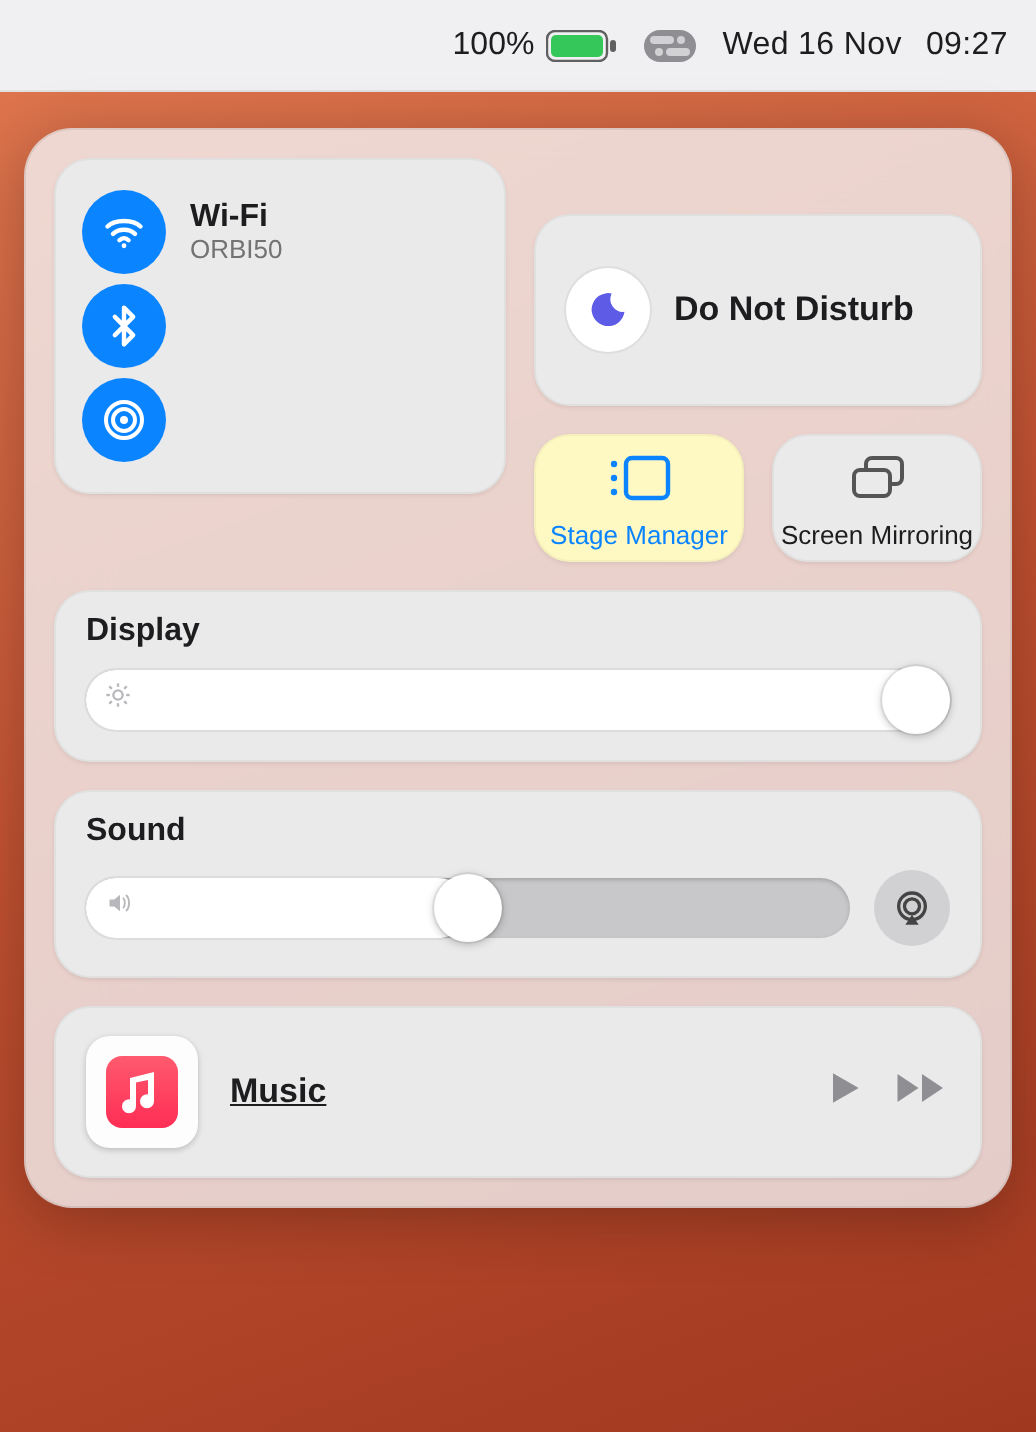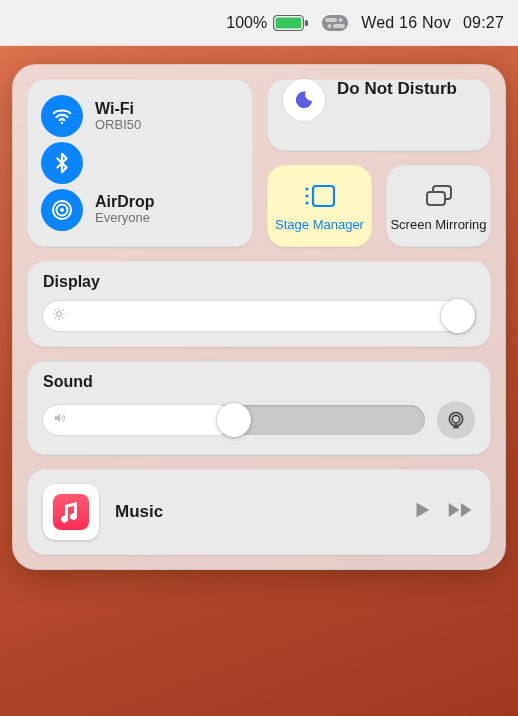--- a/index.html
+++ b/index.html
@@ -68,23 +68,24 @@
   .conn-icon.blue { background:#0a84ff; }
   .conn-label { display:flex; flex-direction:column; line-height:1.15; }
   .conn-label .title { font-weight:700; font-size:16px; }
   .conn-label .sub { font-size:13px; color:#737373; }
 
   
   .rightcol {
     flex:1; display:flex; flex-direction:column; gap:14px;
   }
   .dnd {
-    height: 72px;
-    display:flex; align-items:flex-start; gap:12px;
+    height: 96px;
+    display:flex; align-items:center; gap:12px;
     padding: 0 16px;
+    margin-top: 28px;
   }
   .dnd-icon {
     width:42px; height:42px; border-radius:50%;
     background:#ffffff;
     display:flex; align-items:center; justify-content:center;
     box-shadow: 0 0 0 1px rgba(0,0,0,0.05);
   }
   .dnd-label { font-weight:700; font-size:17px; line-height:1.15; }
 
   .small-row { display:flex; gap:14px; flex:1; }
@@ -135,21 +136,21 @@
     margin-top:14px; padding:12px 16px;
     display:flex; align-items:center; gap:16px;
     height:86px;
   }
   .music-app {
     width:56px; height:56px; border-radius:12px;
     background:#fdfdfd;
     display:flex; align-items:center; justify-content:center;
     box-shadow: 0 1px 3px rgba(0,0,0,0.2);
   }
-  .music-title { flex:1; font-weight:700; font-size:17px; }
+  .music-title { flex:1; font-weight:700; font-size:17px;text-decoration:underline; }
   .music-controls { display:flex; align-items:center; gap:14px; color:#8e8e93; }
 </style>
 </head>
 <body>
 
 <div class="menubar">
   <div class="battery-group">
     <span class="battery-pct">100%</span>
     <span class="battery-icon">
       <svg width="36" height="16" viewBox="0 0 36 16">
@@ -203,24 +204,20 @@
         </div>
       </div>
 
       <div class="conn-item">
         <div class="conn-icon blue">
           <svg width="24" height="24" viewBox="0 0 24 24" fill="none" stroke="#fff" stroke-width="2" stroke-linecap="round">
             <circle cx="12" cy="12" r="9"></circle>
             <circle cx="12" cy="12" r="5.5"></circle>
             <circle cx="12" cy="12" r="2" fill="#fff" stroke="none"></circle>
           </svg>
-        </div>
-        <div class="conn-label">
-          <span class="title">AirDrop</span>
-          <span class="sub">Everyone</span>
         </div>
       </div>
     </div>
 
     <div class="rightcol">
 
       <div class="card dnd">
         <div class="dnd-icon">
           <svg width="22" height="22" viewBox="0 0 24 24">
             <path d="M14 3 A9 9 0 1 0 21 13 A7 7 0 0 1 14 3 Z" fill="#5e5ce6"></path>

